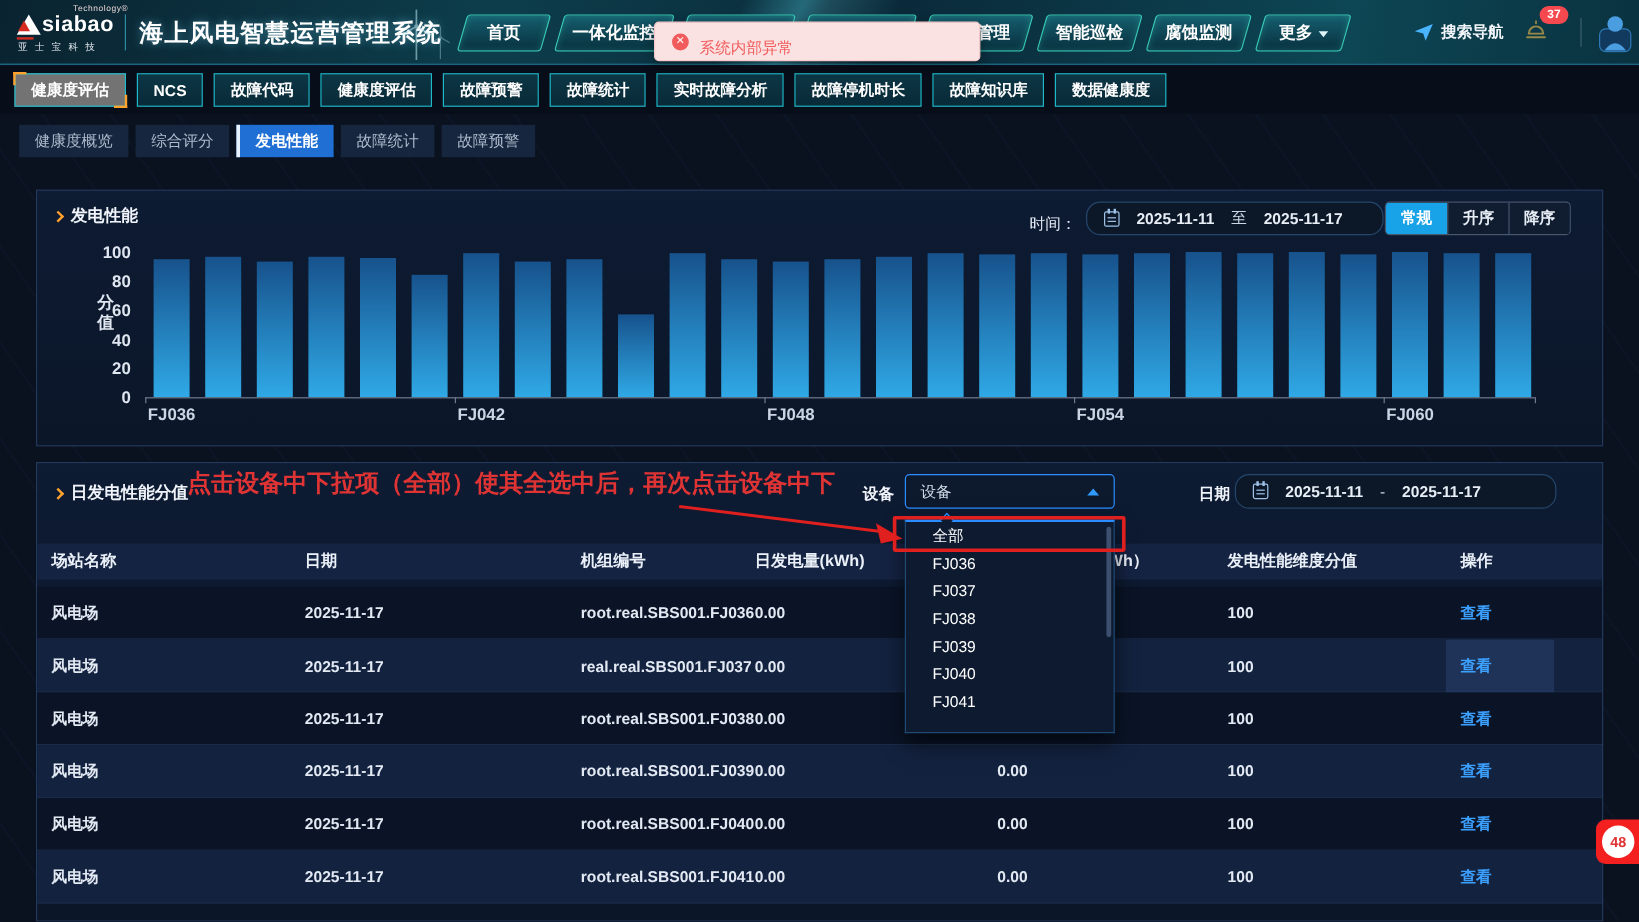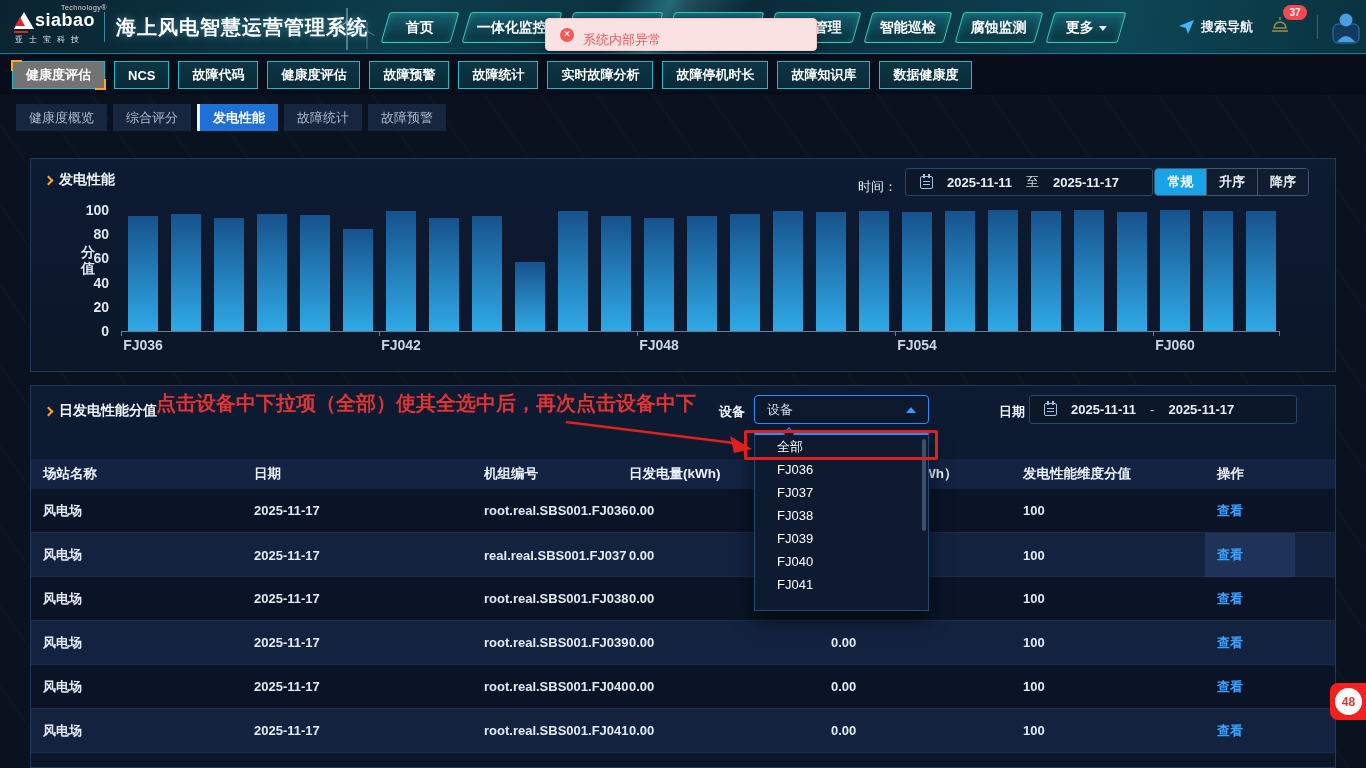--- a/index.html
+++ b/index.html
@@ -91,21 +91,21 @@
     border:1px solid #22395c; }
   .panel-title{ display:flex; align-items:center; gap:7px; font-size:14px; font-weight:bold; color:#f0f4fa; }
   .chev-orange{ width:7px; height:7px; border-top:2px solid #ffa22e; border-right:2px solid #ffa22e;
     transform:rotate(45deg); display:inline-block; }
 
   .chart-panel{ top:158px; height:214px; }
   .chart-panel .panel-title{ position:absolute; left:14px; top:12px; }
 
   .time-group{ position:absolute; right:182px; top:9px; display:flex; align-items:flex-end; }
   .time-label{ font-size:13px; color:#e6edf6; margin-right:8px; }
-  .date-box{ height:28px; background:#0c1828; border:1px solid #24476b; border-radius:3px;
+  .date-box{ height:28px; background:#0c1828; border:1px solid #24476b; border-radius:12px;
     display:flex; align-items:center; gap:14px; padding:0 14px; cursor:pointer; }
   .date-box .d{ font-size:13px; font-weight:bold; color:#e8eef6; }
   .date-box .sep{ font-size:13px; color:#cdd6e2; }
   .cal-icon{ width:13px; height:13px; border:1px solid #9fc2ea; border-radius:2px; position:relative; }
   .cal-icon::before{ content:""; position:absolute; left:2px; top:-3px; width:2px; height:4px; background:#9fc2ea; box-shadow:5px 0 0 #9fc2ea; }
   .cal-icon::after{ content:""; position:absolute; left:2px; top:4px; width:7px; height:1px; background:#9fc2ea; box-shadow:0 3px 0 #9fc2ea; }
 
   .sort-group{ position:absolute; right:26px; top:9px; display:flex; height:28px;
     border:1px solid #46566e; border-radius:4px; overflow:hidden; }
   .sort-btn{ width:51px; display:flex; align-items:center; justify-content:center; font-size:13px; font-weight:bold;
@@ -131,21 +131,21 @@
 
   .dev-label{ position:absolute; left:688px; top:17px; font-size:13px; font-weight:bold; color:#f0f4fa; }
   .device-select{ position:absolute; left:723px; top:9px; width:175px; height:29px; background:#0d1a2e;
     border:1px solid #2b8dff; border-radius:4px; display:flex; align-items:center; padding:0 12px; cursor:pointer; }
   .device-select .ph{ font-size:13px; color:#cfd9e6; flex:1; }
   .caret-up{ width:0; height:0; border-left:5px solid transparent; border-right:5px solid transparent;
     border-bottom:6px solid #2f9bff; }
   .tbl-date-label{ position:absolute; left:968px; top:17px; font-size:13px; font-weight:bold; color:#f0f4fa; }
   .tbl-date-box{ position:absolute; left:998px; top:9px; width:268px; height:29px; }
 
-  .thead{ position:absolute; left:0; top:73px; width:1304px; height:30px; background:#152343;
+  .thead{ position:absolute; left:0; top:67px; width:1304px; height:30px; background:#152343;
     display:grid; grid-template-columns:211px 230px 145px 202px 192px 194px 1fr; align-items:center; padding-left:12px; }
   .th{ font-size:13.5px; font-weight:bold; color:#eaf0f8; }
   .th.col5{ padding-left:80px; white-space:nowrap; }
   .tbody{ position:absolute; left:0; top:103px; width:1304px; }
   .trow{ height:44px; display:grid; grid-template-columns:211px 230px 145px 202px 192px 194px 1fr;
     align-items:center; padding-left:12px; border-bottom:1px solid #1b2c4a; }
   .trow:nth-child(odd){ background:#0a1426; }
   .trow:nth-child(even){ background:#13223f; }
   .td{ font-size:13px; font-weight:bold; color:#e2e9f3; }
   .td.link{ color:#3ba0ff; cursor:pointer; font-weight:bold; }

